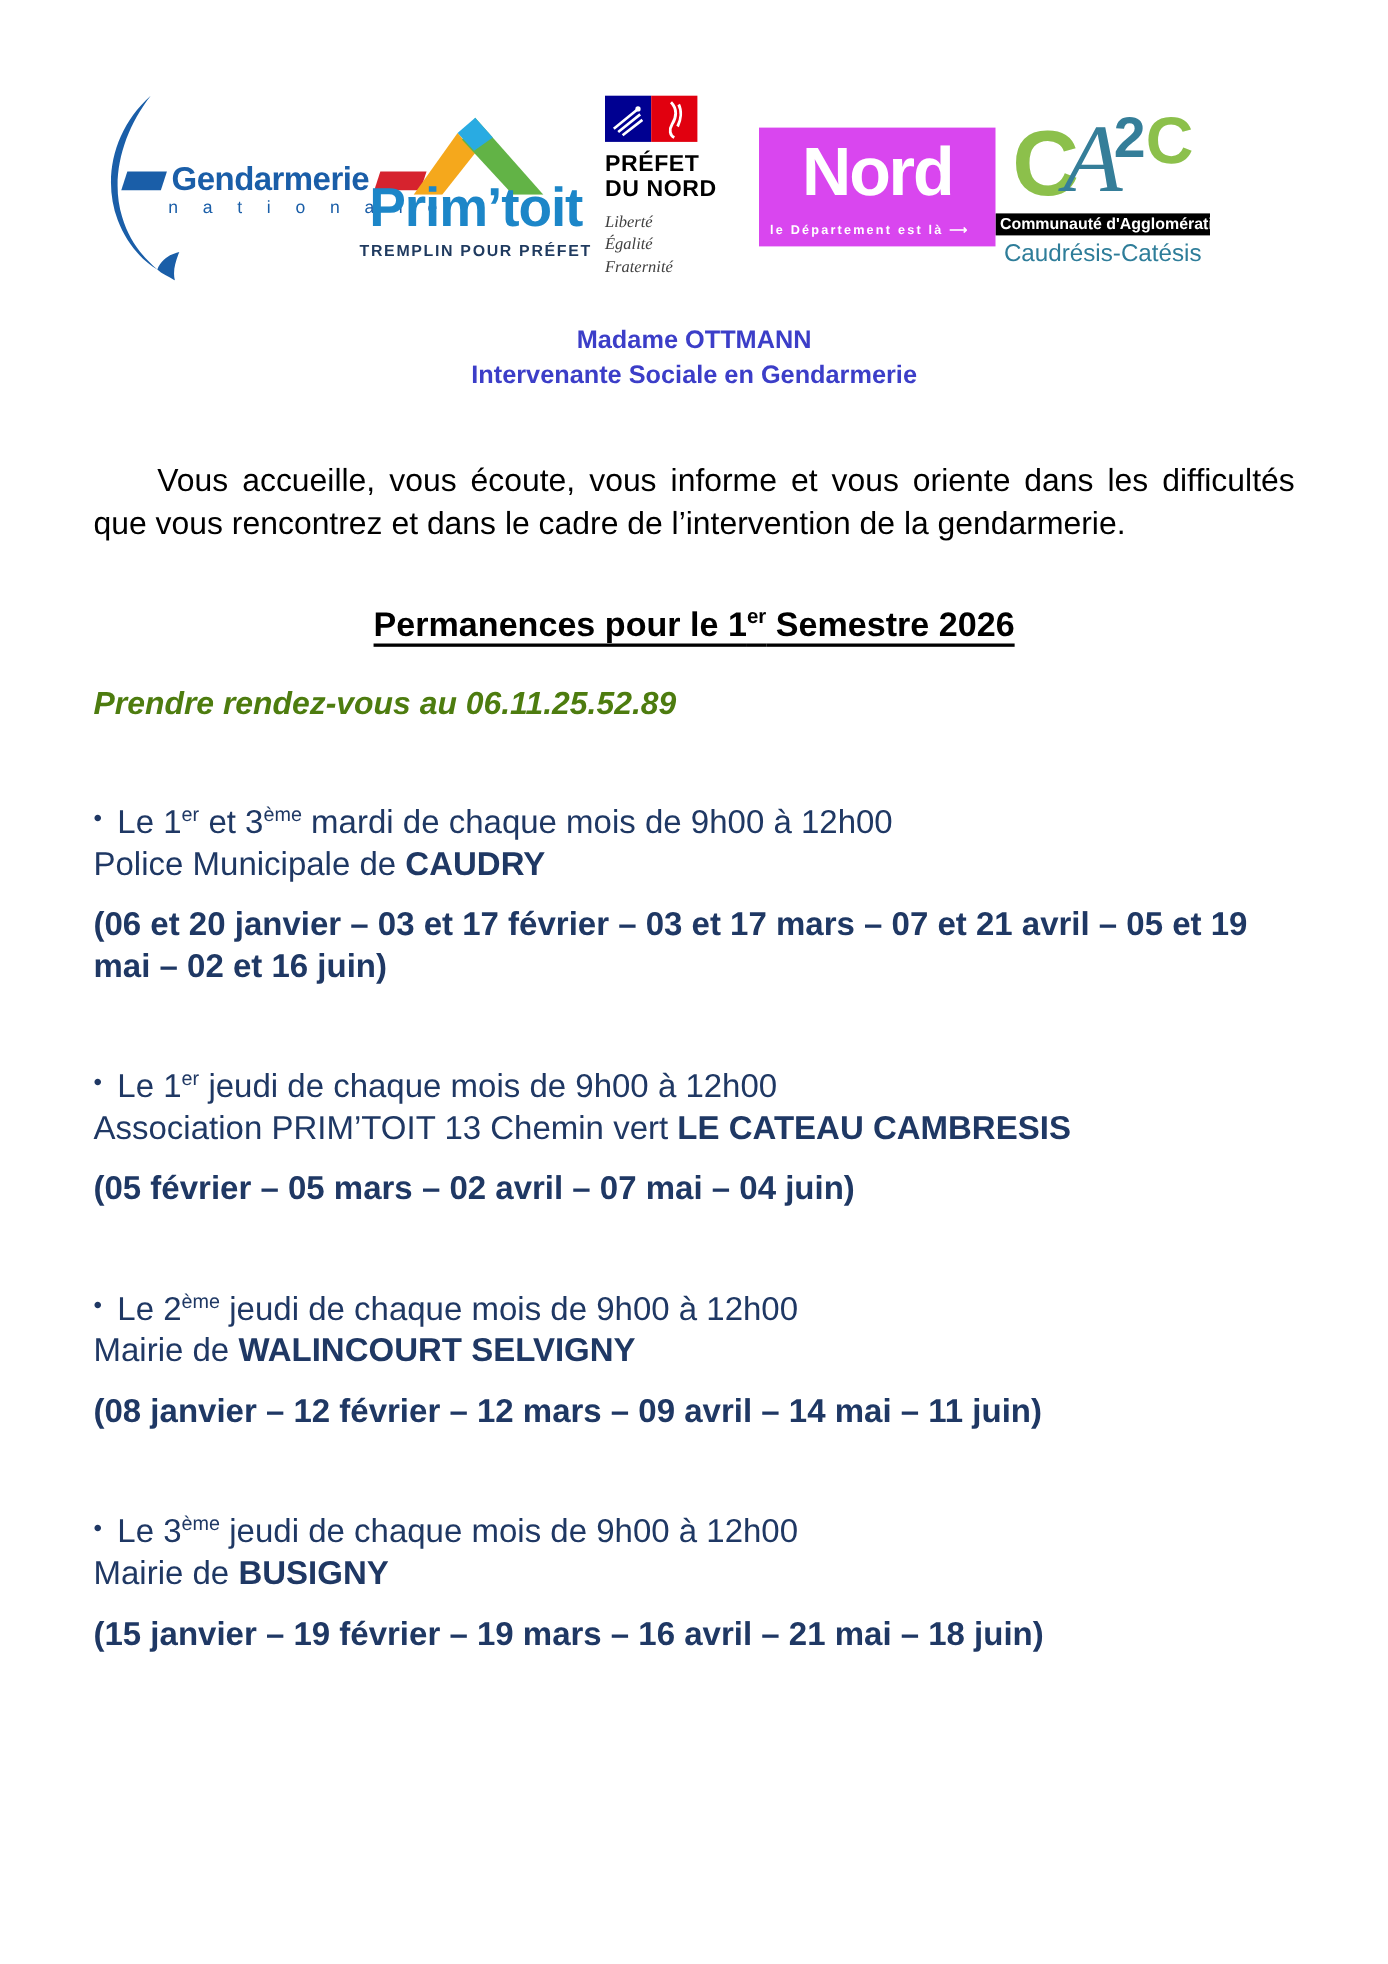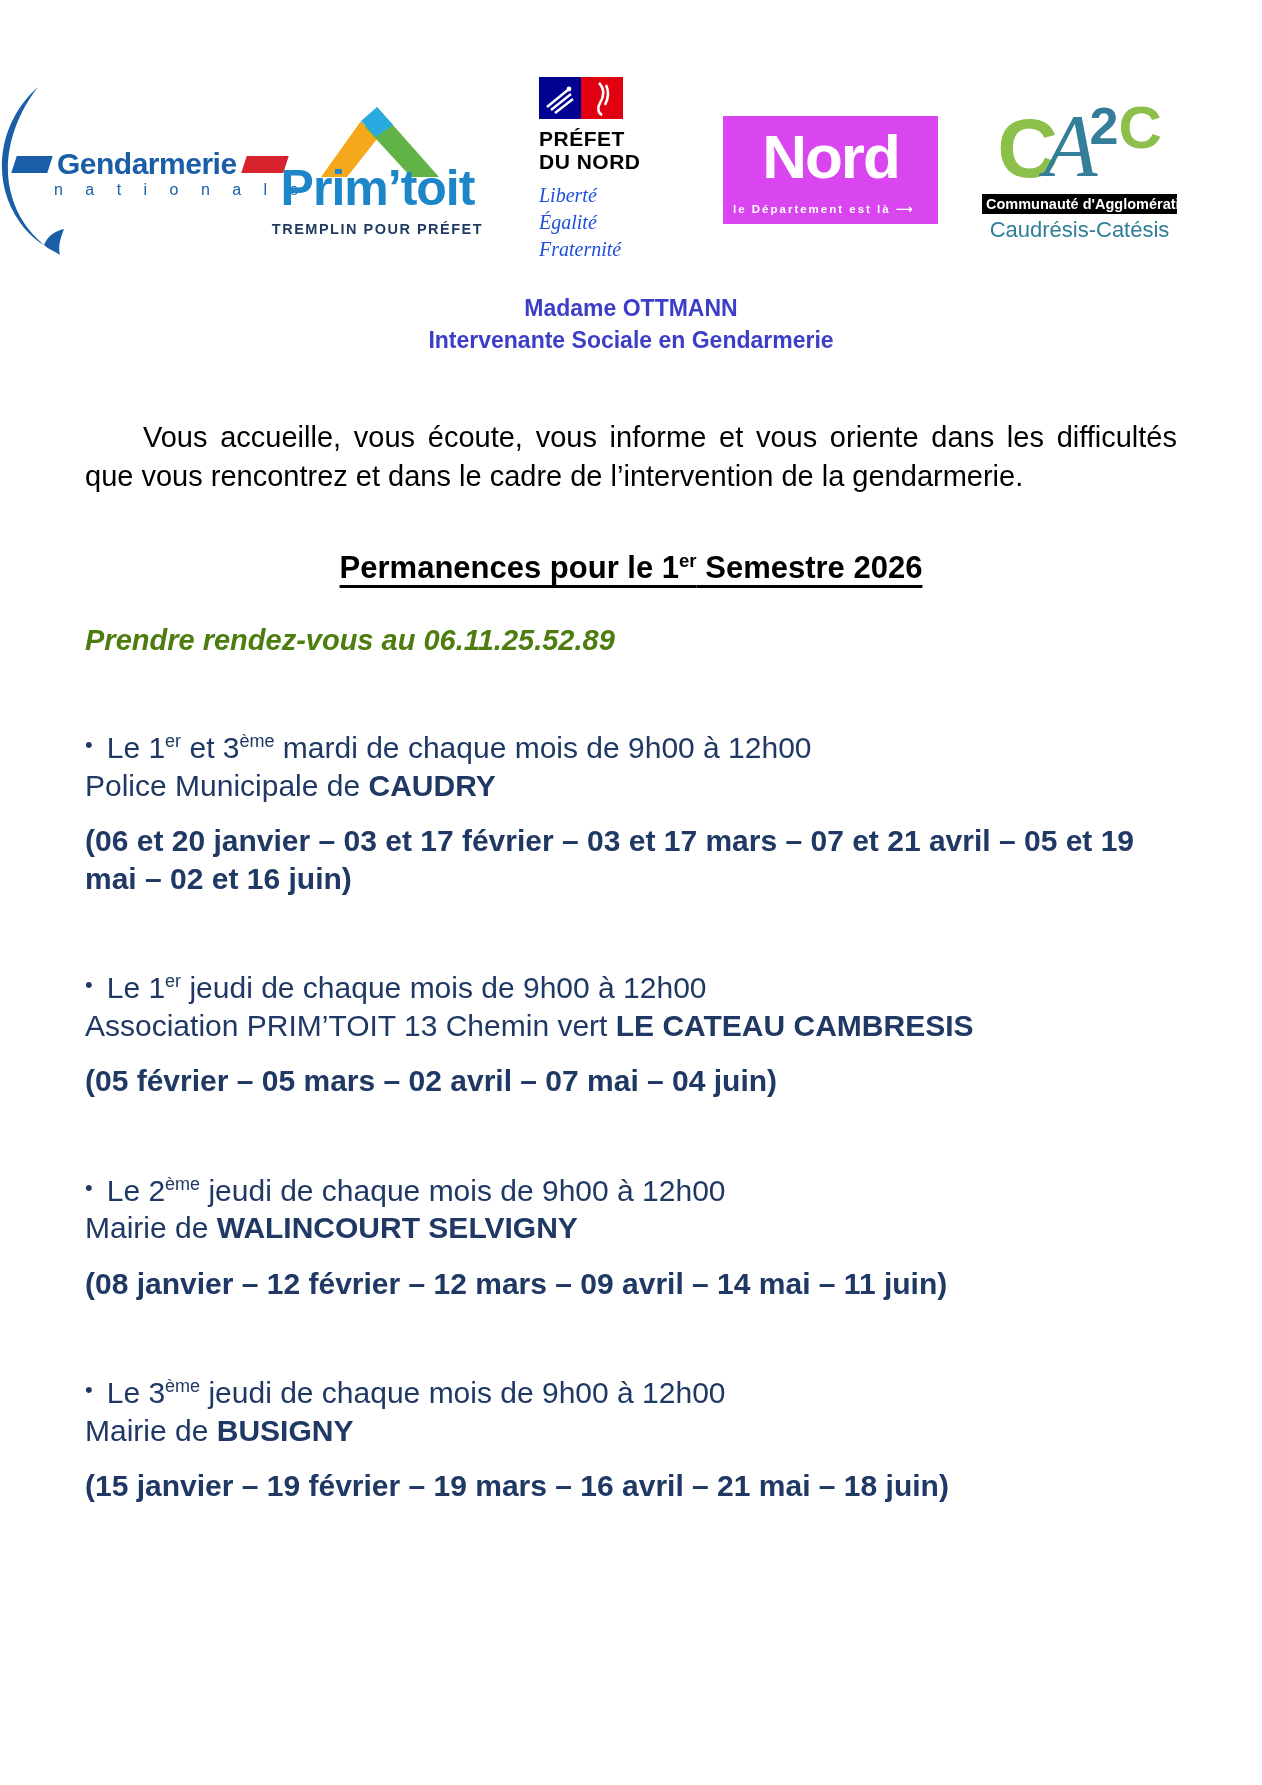--- a/index.html
+++ b/index.html
@@ -14,24 +14,23 @@
     width: 1262px;
     min-height: 1785px;
     background: #fff;
     padding: 85px 85px 60px 85px;
   }
 
   
   .logo-band {
     display: flex;
     align-items: center;
-    justify-content: flex-end;
+    justify-content: flex-start;
     height: 170px;
     margin-bottom: 28px;
-    gap: 44px;
   }
 
   
   .logo-gend { position: relative; width: 230px; height: 170px; flex: none; }
   .logo-gend svg { position: absolute; left: 0; top: 0; }
   .gend-text-row { position: absolute; left: 28px; top: 62px; display: flex; align-items: center; gap: 7px; }
   .gend-par { width: 36px; height: 17px; transform: skewX(-18deg); }
   .gend-par.blue { background: #1A5EA8; }
   .gend-par.red  { background: #D6232E; width: 42px; }
   .gend-name { color: #1A5EA8; font-size: 30px; font-weight: 600; letter-spacing: -0.5px; white-space: nowrap; }
@@ -43,21 +42,21 @@
   .primtoit-name { color: #1C86C8; font-size: 50px; font-weight: 800; letter-spacing: -1px; line-height: 1; font-family: "Liberation Sans", sans-serif; }
   .primtoit-tag { color: #1F3A5F; font-size: 14.5px; font-weight: 700; letter-spacing: 1.5px; margin-top: 8px; white-space: nowrap; }
 
   
   .logo-prefet { width: 140px; flex: none; }
   .prefet-flag { display: flex; width: 84px; height: 42px; margin-bottom: 8px; }
   .prefet-flag .b { width: 50%; background: #000091; position: relative; overflow: hidden; }
   .prefet-flag .r { width: 50%; background: #E1000F; position: relative; overflow: hidden; }
   .prefet-flag svg { position: absolute; inset: 0; }
   .prefet-title { color: #000; font-weight: 800; font-size: 21px; line-height: 1.1; letter-spacing: 0.5px; }
-  .prefet-motto { margin-top: 9px; font-family: "Liberation Serif", serif; font-style: italic; font-size: 20px; line-height: 1.35; color: #1d4ed8; }
+  .prefet-motto { margin-top: 9px; font-family: "Liberation Serif", serif; font-style: italic; font-size: 15px; line-height: 1.35; color: #404040; }
 
   
   .logo-nord { width: 215px; height: 108px; flex: none; background: #d946ef; color: #fff; position: relative; }
   .nord-name { font-size: 62px; font-weight: 800; letter-spacing: -2px; text-align: center; line-height: 1; padding-top: 10px; }
   .nord-tag { position: absolute; left: 10px; bottom: 8px; font-size: 11.5px; font-weight: 700; letter-spacing: 2px; white-space: nowrap; }
 
   
   .logo-ca2c { width: 195px; flex: none; text-align: center; }
   .ca2c-letters { line-height: 1; height: 92px; display: flex; align-items: flex-end; justify-content: center; }
   .ca2c-c1 { color: #8CC04B; font-size: 84px; font-weight: 600; margin-right: -14px; }

